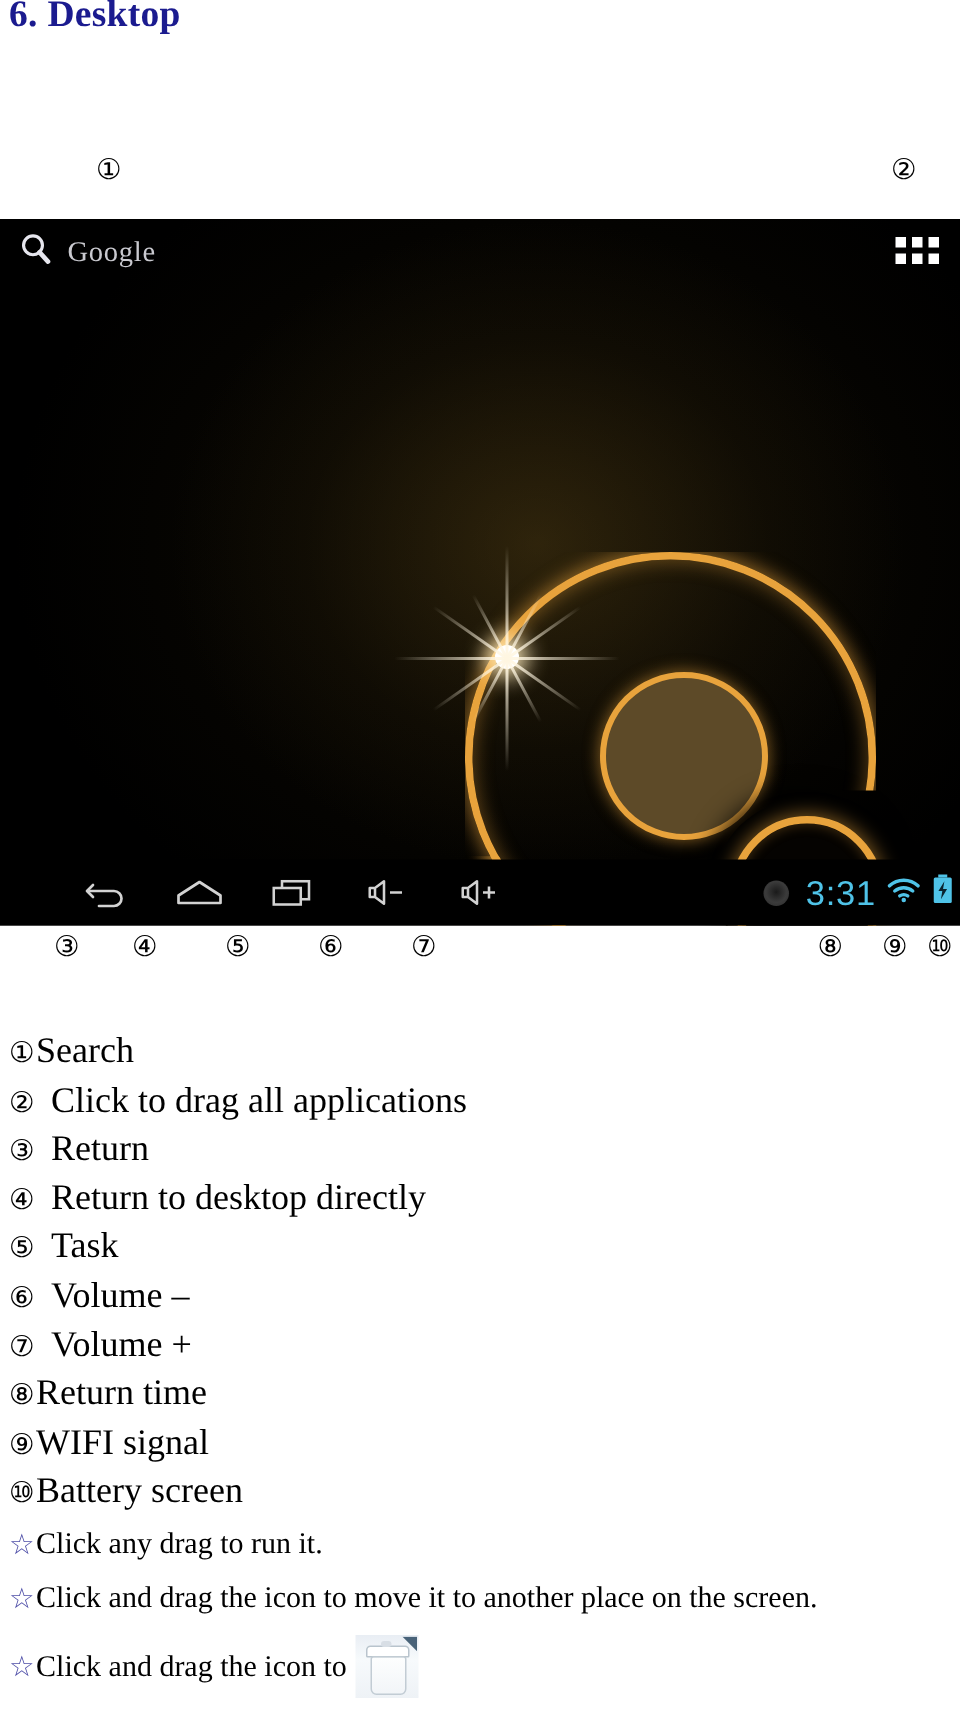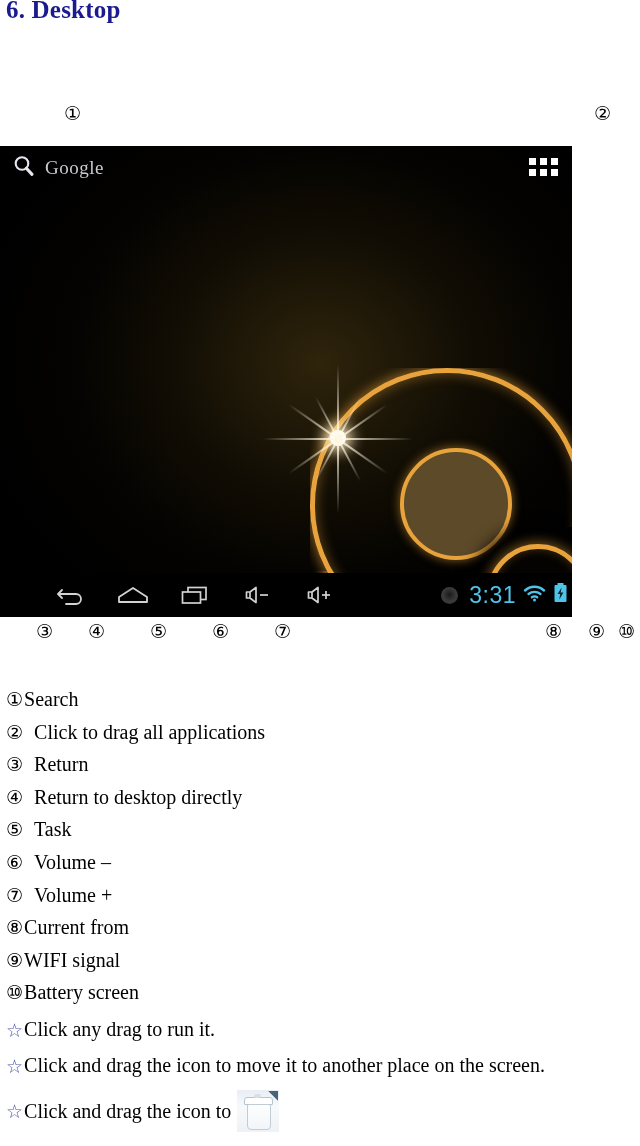--- a/index.html
+++ b/index.html
@@ -36,21 +36,21 @@
     font-size: 19px;
     line-height: 1;
     color: #000;
   }
 
   
   .screenshot {
     position: absolute;
     left: 0;
     top: 146px;
-    width: 572px;
+    width: 640px;
     height: 471px;
     background: #000000;
     overflow: hidden;
   }
 
   
   .wallpaper {
     position: absolute;
     inset: 0;
     background:
@@ -243,21 +243,21 @@
     font-size: 20px;
     white-space: nowrap;
   }
   .legend-item .num {
     font-family: "DejaVu Sans", sans-serif;
     font-size: 19px;
     margin-right: 1px;
   }
   .legend-item .txt {
     font-family: "Liberation Serif", serif;
-    font-size: 20px;
+    font-size: 24px;
   }
   .legend-item.indented .txt { padding-left: 10px; }
 
   
   .tips {
     position: absolute;
     left: 6px;
     top: 1018px;
     width: 630px;
   }
@@ -454,21 +454,21 @@
   <div class="legend-item indented">
     <span class="num">⑥</span>
     <span class="txt">Volume –</span>
   </div>
   <div class="legend-item indented">
     <span class="num">⑦</span>
     <span class="txt">Volume +</span>
   </div>
   <div class="legend-item">
     <span class="num">⑧</span>
-    <span class="txt">Current from</span>
+    <span class="txt">Return time</span>
   </div>
   <div class="legend-item">
     <span class="num">⑨</span>
     <span class="txt">WIFI signal</span>
   </div>
   <div class="legend-item">
     <span class="num">⑩</span>
     <span class="txt">Battery screen</span>
   </div>
 </div>

